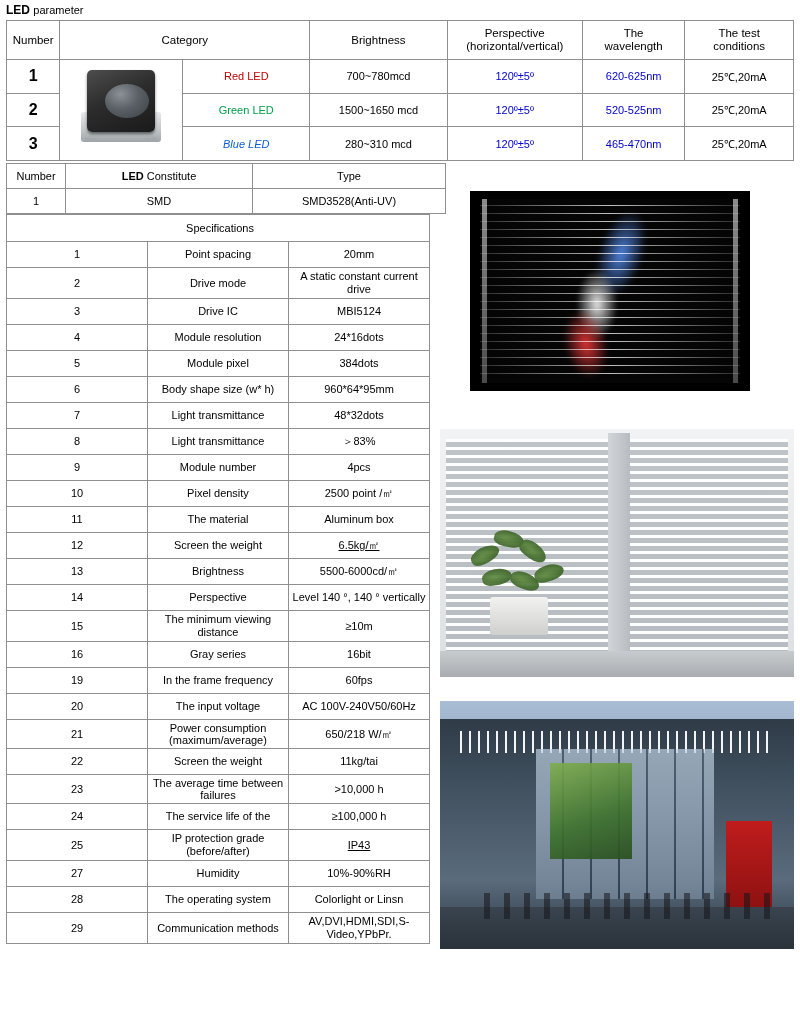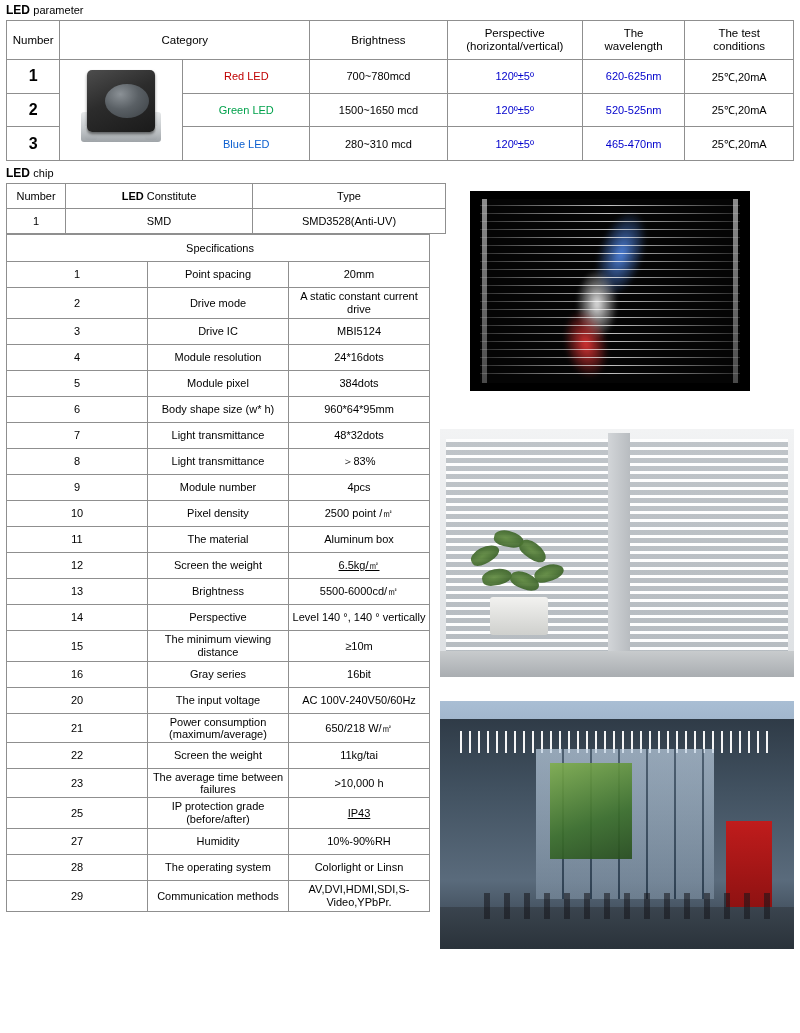--- a/index.html
+++ b/index.html
@@ -115,21 +115,21 @@
   .smd .notch {
     position: absolute;
     left: 30px; top: 56px;
     width: 20px; height: 8px;
     background: #8d9296;
     border-radius: 2px;
   }
 
   .red-txt   { color: #c00000; font-weight: bold; font-size: 12px; }
   .green-txt { color: #00a14b; font-weight: bold; font-size: 12px; }
-  .blue-txt  { color: #0b5fd0; font-weight: bold; font-size: 12px; }
+  .blue-txt  { color: #0b5fd0; font-weight: bold; font-size: 12px; font-style: italic; }
   .bold      { font-weight: bold; }
   .blue-bold { color: #0000cc; font-weight: bold; }
 
   
   .lower {
     margin-top: 2px;
     display: block;
     position: relative;
   }
   .left-col {
@@ -399,24 +399,20 @@
       <td class="blue-bold">465-470nm</td>
       <td class="bold">25℃,20mA</td>
     </tr>
   </tbody>
     </table>
 
   <div class="lower">
 
     <div class="left-col">
 
-      <div class="sec-head" style="padding-left:0;">
-        <span>LED</span>
-        <span class="sub">chip</span>
-      </div>
 
       <table class="grid" id="chip-table">
         <tbody>
             <tr>
           <td class="c1">Number</td>
           <td class="c2">
             <b>LED</b><span> Constitute</span>
           </td>
           <td class="c3">Type</td>
         </tr>
@@ -507,38 +503,48 @@
               <td>15</td>
               <td>The minimum viewing distance</td>
               <td>≥10m</td>
             </tr>
         <tr>
               <td>16</td>
               <td>Gray series</td>
               <td>16bit</td>
             </tr>
         <tr>
+              <td>19</td>
+              <td>In the frame frequency</td>
+              <td>60fps</td>
+            </tr>
+        <tr>
               <td>20</td>
               <td>The input voltage</td>
               <td>AC 100V-240V50/60Hz</td>
             </tr>
         <tr>
               <td>21</td>
               <td style="line-height:12px">Power consumption (maximum/average)</td>
               <td>650/218 W/㎡</td>
             </tr>
         <tr>
               <td>22</td>
               <td>Screen the weight</td>
               <td>11kg/tai</td>
             </tr>
         <tr>
               <td>23</td>
               <td style="line-height:12px">The average time between failures</td>
               <td>&gt;10,000 h</td>
+            </tr>
+        <tr>
+              <td>24</td>
+              <td>The service life of the</td>
+              <td>≥100,000 h</td>
             </tr>
         <tr>
               <td>25</td>
               <td>IP protection grade (before/after)</td>
               <td class="ul">IP43</td>
             </tr>
         <tr>
               <td>27</td>
               <td>Humidity</td>
               <td>10%-90%RH</td>

